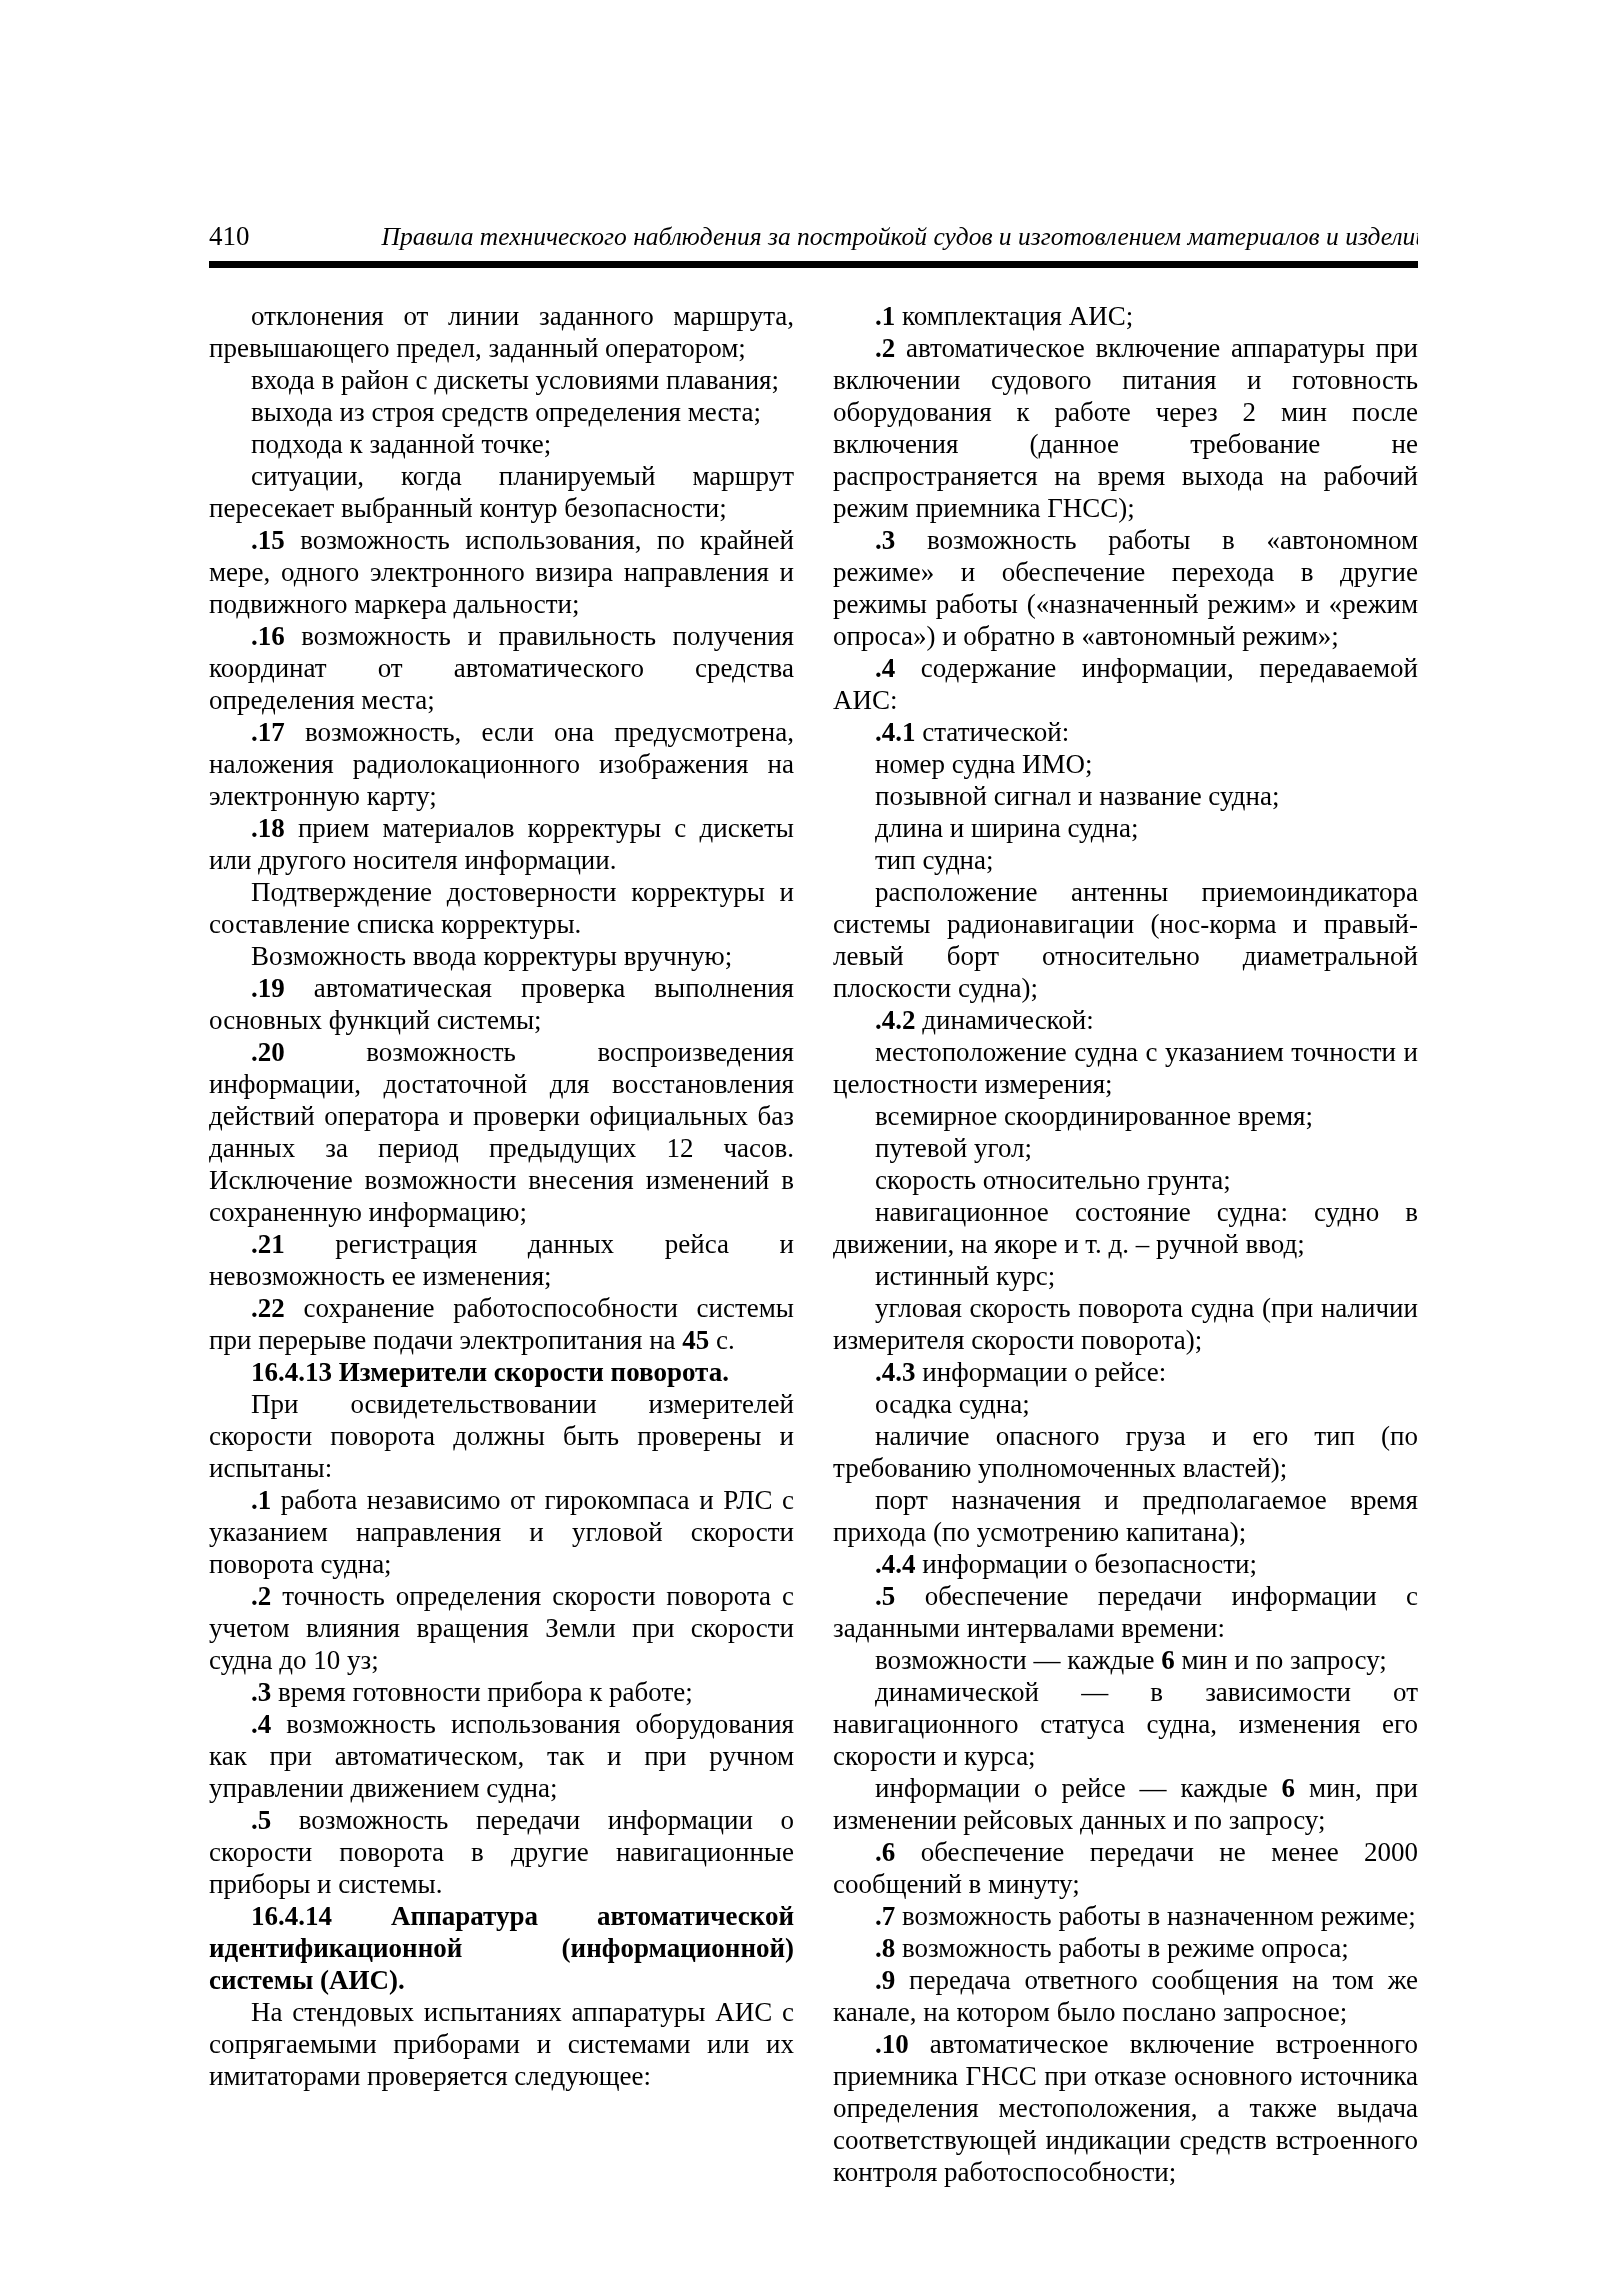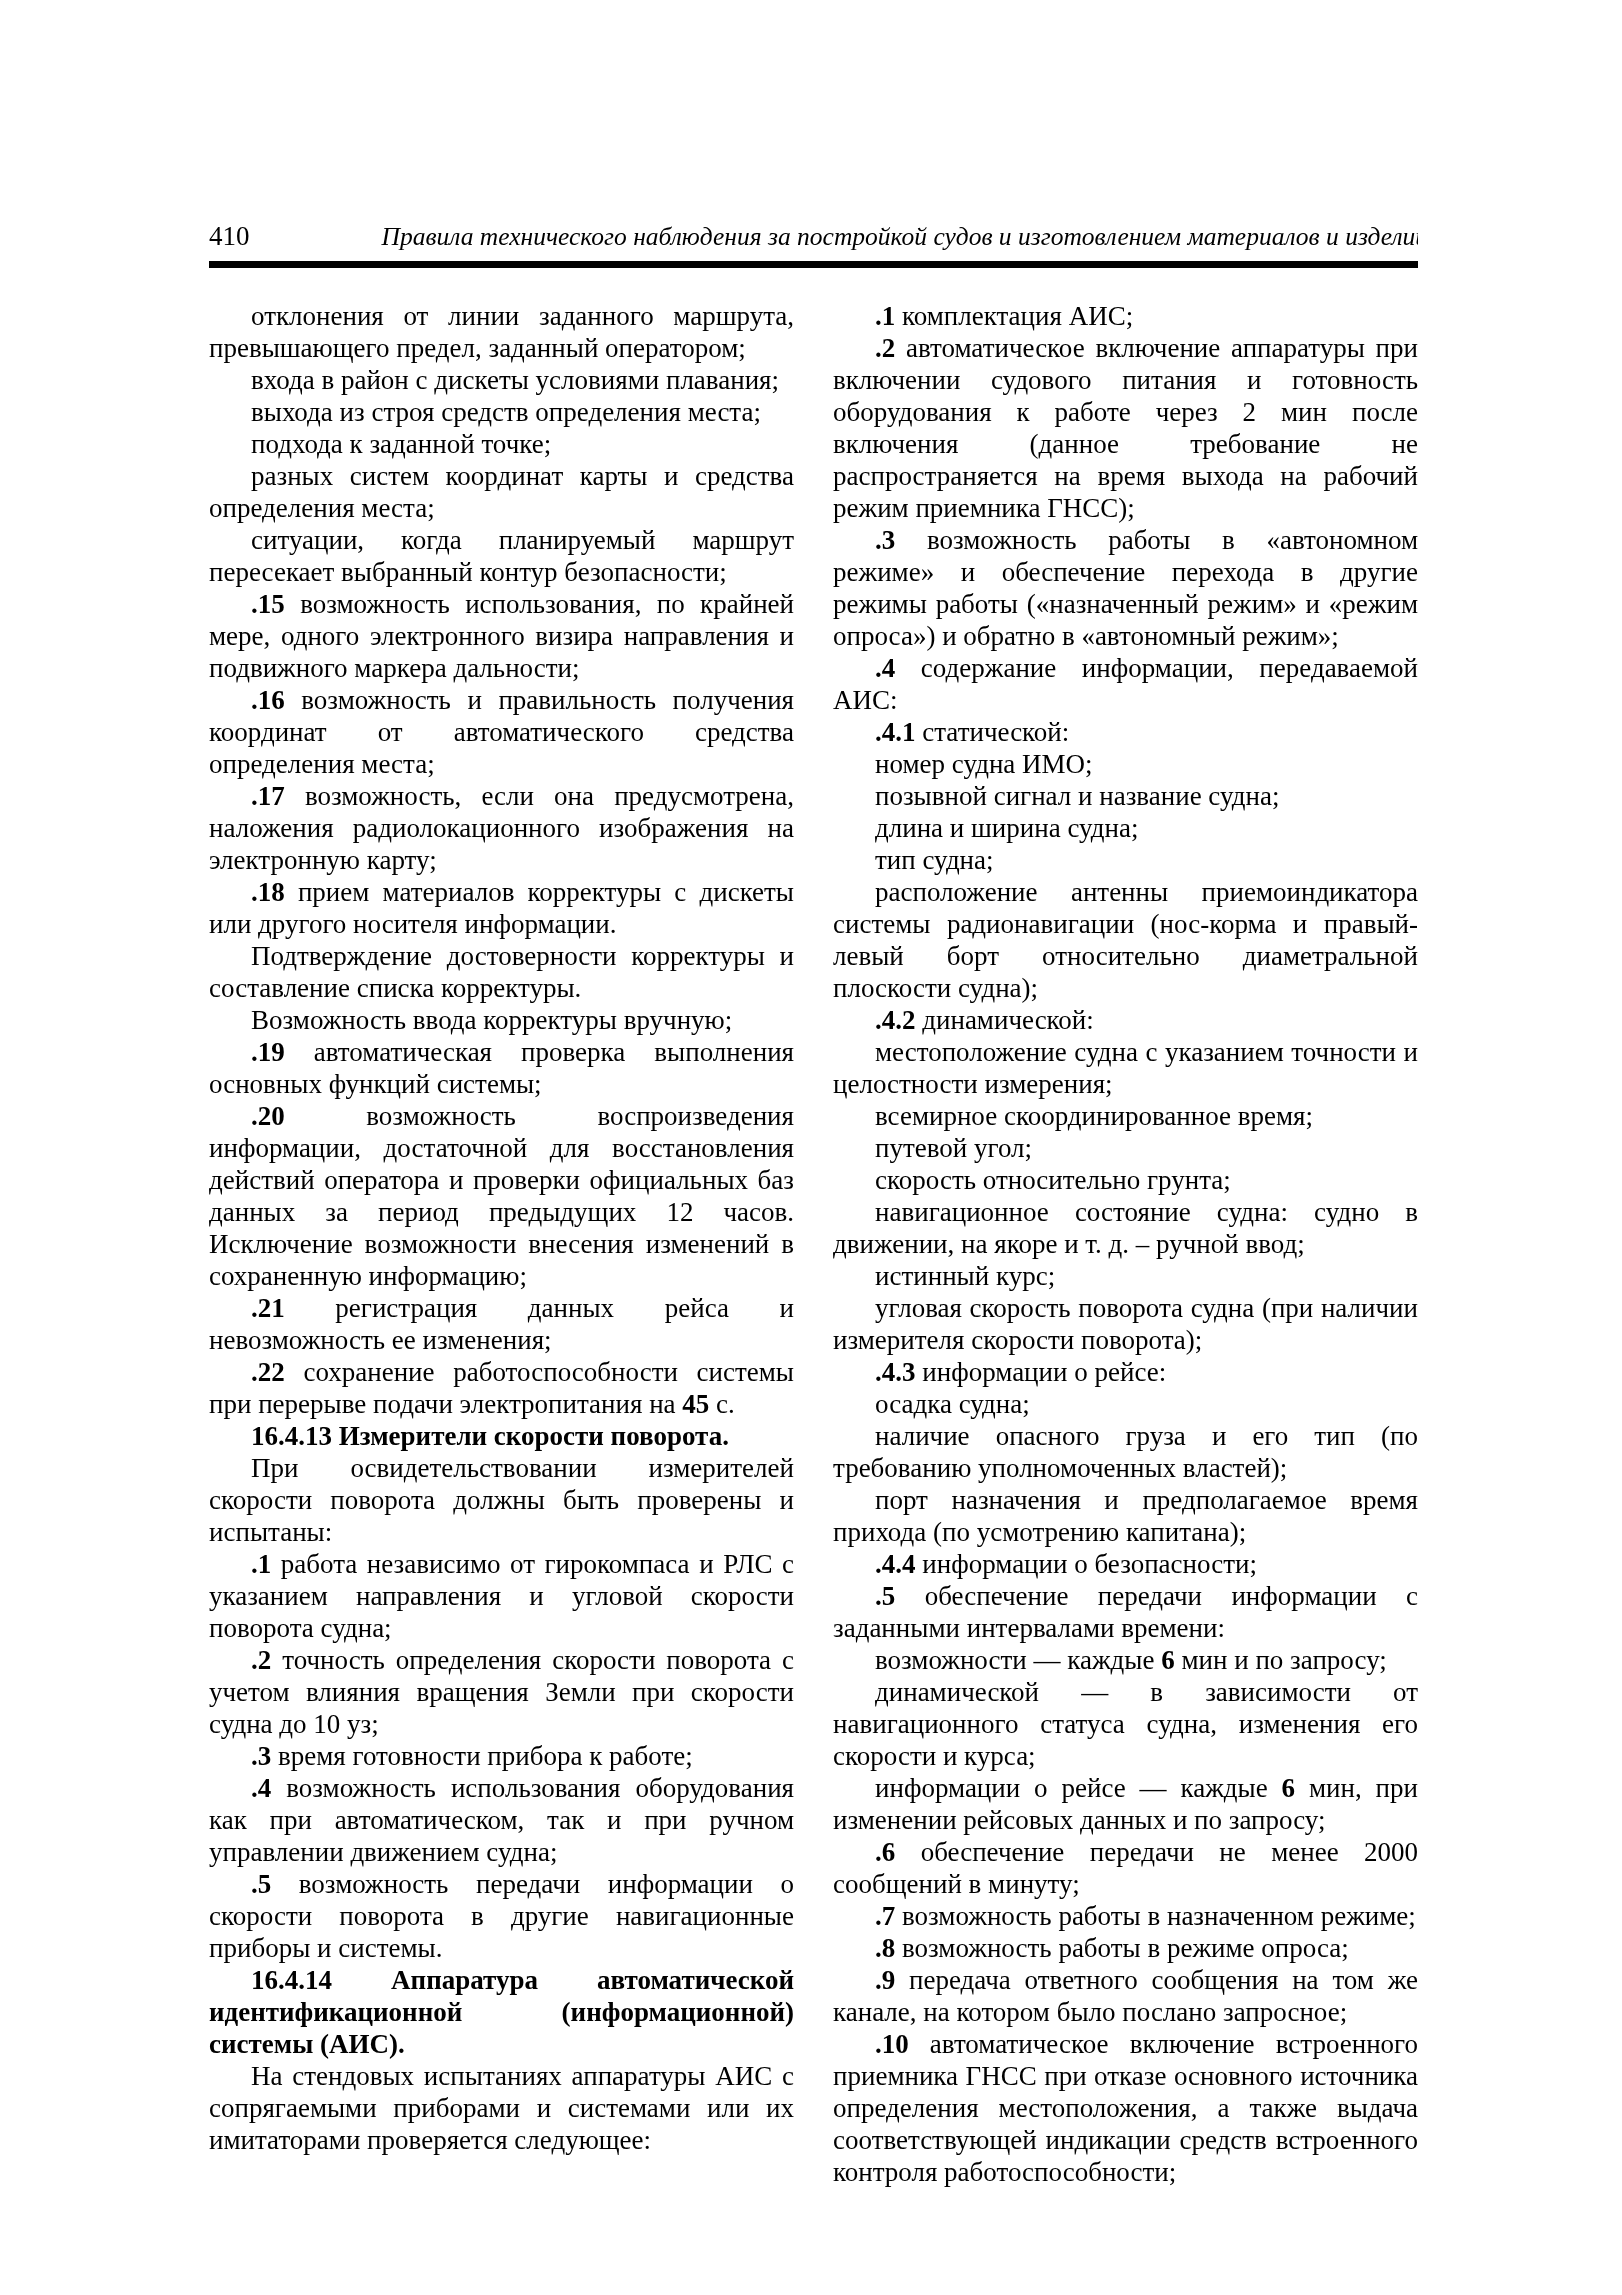--- a/index.html
+++ b/index.html
@@ -68,21 +68,20 @@
   </div>
 
   <div class="header-rule"></div>
 
   <div class="columns">
     <div class="col" id="col-left">
         <p class="para"><span>отклонения от линии заданного маршрута, превышающего предел, заданный оператором;</span></p>
         <p class="para"><span>входа в район с дискеты условиями плавания;</span></p>
         <p class="para"><span>выхода из строя средств определения места;</span></p>
         <p class="para"><span>подхода к заданной точке;</span></p>
-        <p class="para"><span>разных систем координат карты и средства определения места;</span></p>
         <p class="para"><span>ситуации, когда планируемый маршрут пересекает выбранный контур безопасности;</span></p>
         <p class="para"><span class="bold">.15 </span><span>возможность использования, по крайней мере, одного электронного визира направления и подвижного маркера дальности;</span></p>
         <p class="para"><span class="bold">.16 </span><span>возможность и правильность получения координат от автоматического средства определения места;</span></p>
         <p class="para"><span class="bold">.17 </span><span>возможность, если она предусмотрена, наложения радиолокационного изображения на электронную карту;</span></p>
         <p class="para"><span class="bold">.18 </span><span>прием материалов корректуры с дискеты или другого носителя информации.</span></p>
         <p class="para"><span>Подтверждение достоверности корректуры и составление списка корректуры.</span></p>
         <p class="para"><span>Возможность ввода корректуры вручную;</span></p>
         <p class="para"><span class="bold">.19 </span><span>автоматическая проверка выполнения основных функций системы;</span></p>
         <p class="para"><span class="bold">.20 </span><span>возможность воспроизведения информации, достаточной для восстановления действий оператора и проверки официальных баз данных за период предыдущих 12 часов. Исключение возможности внесения изменений в сохраненную информацию;</span></p>
         <p class="para"><span class="bold">.21 </span><span>регистрация данных рейса и невозможность ее изменения;</span></p>

